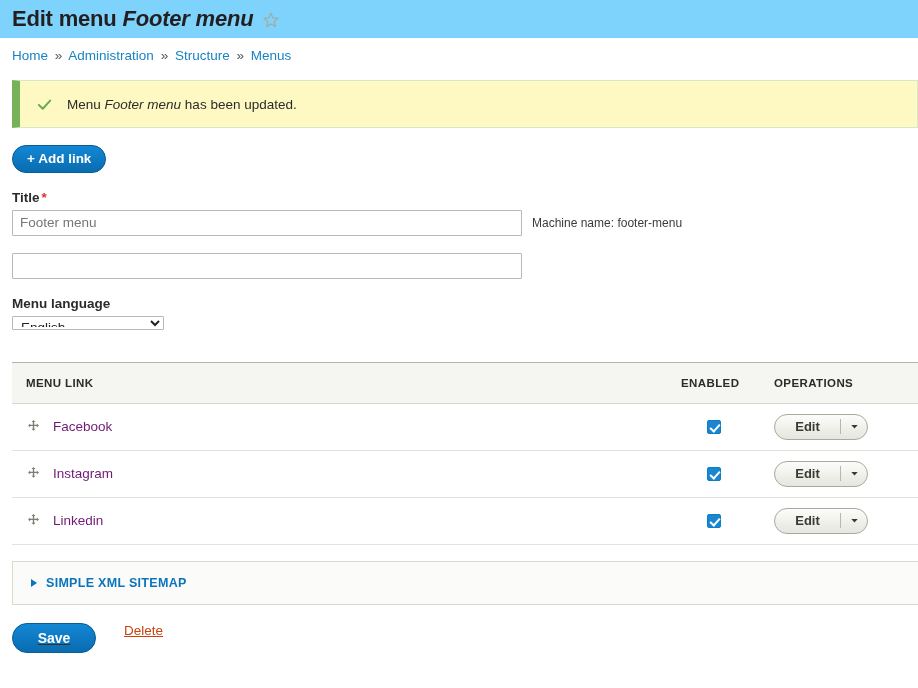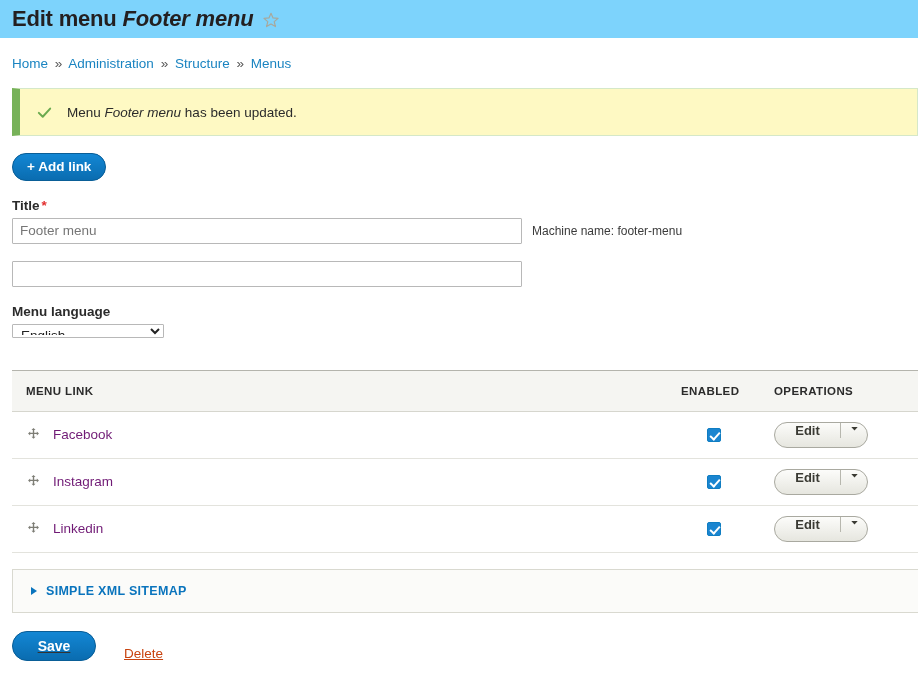--- a/index.html
+++ b/index.html
@@ -32,21 +32,21 @@
   .star-icon {
     margin-left: 8px;
     display: inline-flex;
     align-items: center;
     position: relative;
     top: 1px;
   }
 
   
   .breadcrumb {
-    padding: 18px 0 0 12px;
+    padding: 10px 0 0 12px;
     font-size: 13.5px;
     color: #4b4b4b;
     white-space: nowrap;
   }
   .breadcrumb a {
     color: #1a84c1;
     text-decoration: none;
   }
   .breadcrumb .sep {
     color: #555;
@@ -193,21 +193,21 @@
     width: 4px; height: 8px;
     border: solid #ffffff;
     border-width: 0 2px 2px 0;
     transform: rotate(42deg);
   }
   .enabled-cell { text-align: center; padding-left: 0; }
 
   
   .dropbutton {
     display: inline-flex;
-    align-items: flex-start;
+    align-items: center;
     height: 26px;
     border: 1px solid #a9a9a0;
     border-radius: 13px;
     background-image: linear-gradient(to bottom, #fcfcfa, #e6e6df);
     overflow: hidden;
   }
   .dropbutton .db-main {
     display: inline-flex;
     align-items: center;
     justify-content: center;
@@ -251,21 +251,21 @@
     letter-spacing: 0.3px;
     color: #0a74bd;
     text-transform: uppercase;
     cursor: pointer;
   }
 
   
   .actions {
     margin: 18px 0 0 12px;
     display: flex;
-    align-items: flex-end;
+    align-items: flex-start;
     text-decoration: underline;
   }
   .save-btn { min-width: 84px; padding: 6px 18px; font-size: 14px; }
   .delete-link {
     margin-left: 28px;
     color: #c8430f;
     font-size: 13.5px;
     text-decoration: underline;
   }
 </style>

